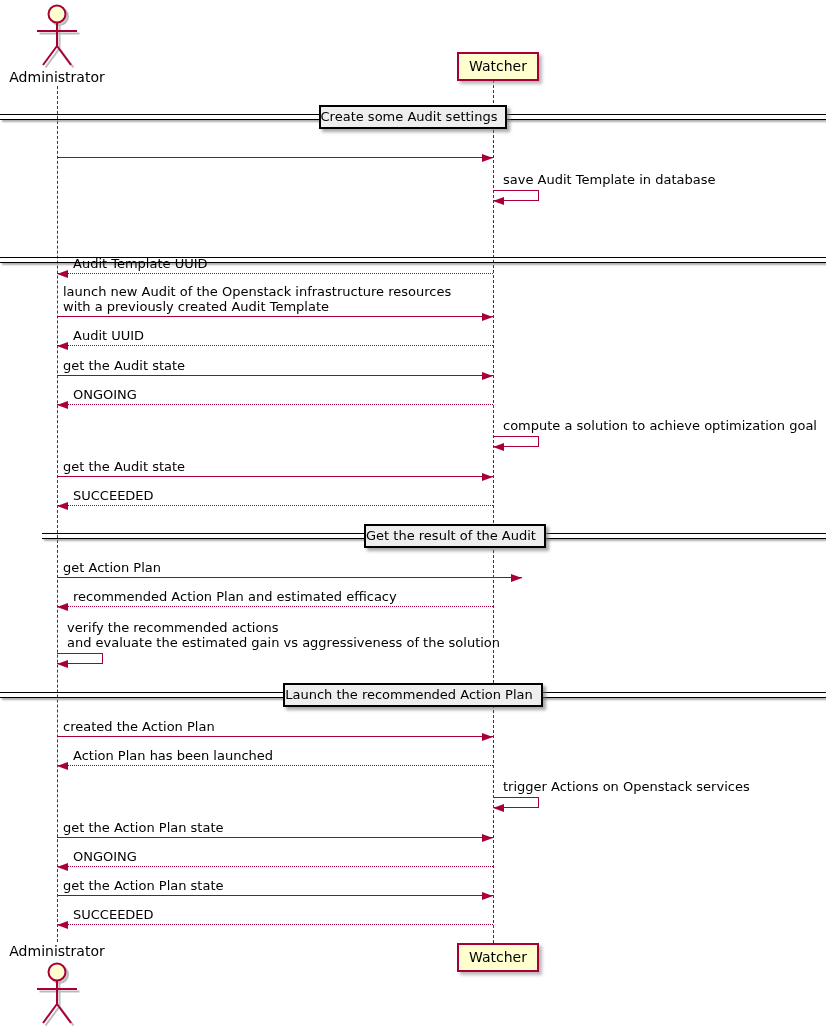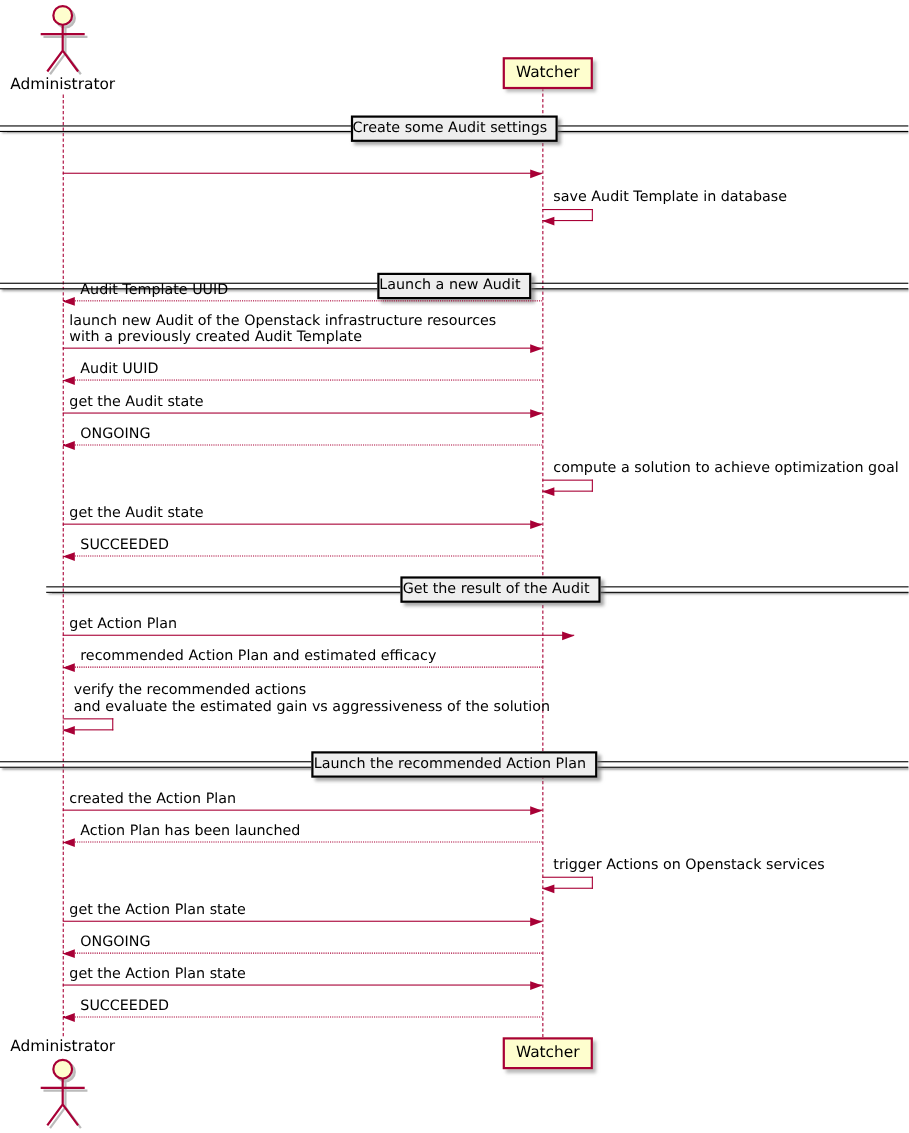--- a/index.html
+++ b/index.html
@@ -66,21 +66,20 @@
 <div class="actor-label" style="left:-1px;top:69px;">Administrator</div>
 
 <div class="participant" style="left:457px;top:52px;">Watcher</div>
 
 <div class="divider" style="top:105px;">
   <div class="dline"></div>
   <div class="dbox">Create some Audit settings</div>
 </div>
 <div class="divider" style="top:248px;">
   <div class="dline"></div>
-  <div class="dbox">Launch a new Audit</div>
 </div>
 <div class="divider" style="top:524px;margin-left:42px;">
   <div class="dline"></div>
   <div class="dbox">Get the result of the Audit</div>
 </div>
 <div class="divider" style="top:683px;">
   <div class="dline"></div>
   <div class="dbox">Launch the recommended Action Plan</div>
 </div>
 

